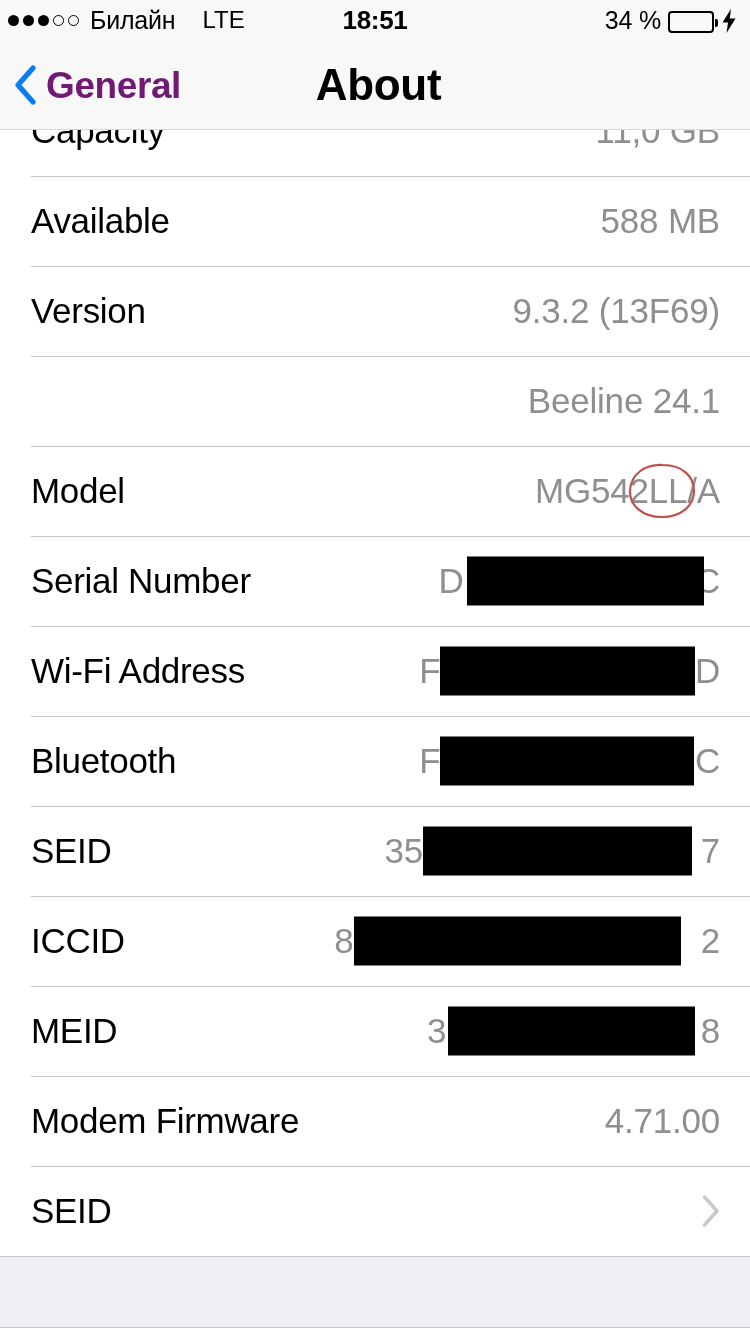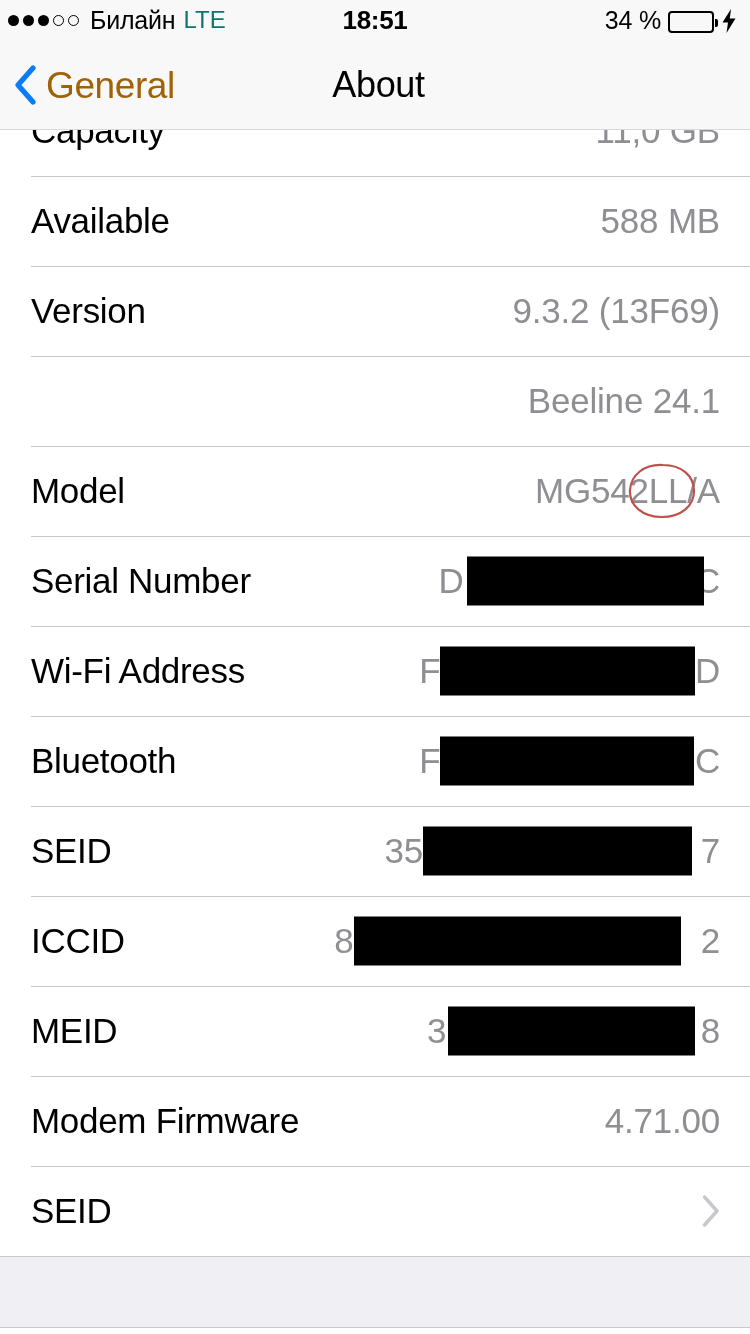--- a/index.html
+++ b/index.html
@@ -55,22 +55,22 @@
     border: 1.6px solid #000;
   }
   .carrier-name {
     font-size: 25px;
     color: #000;
     letter-spacing: -0.2px;
     line-height: 1;
   }
   .radio-type {
     font-size: 24px;
-    color: #0f766e;
-    margin-left: 8px;
+    color: #000000;
+    margin-left: 27px;
     line-height: 1;
   }
   .status-center {
     position: absolute;
     left: 0; right: 0;
     text-align: center;
     font-size: 26px;
     font-weight: bold;
     color: #000;
     letter-spacing: -0.3px;
@@ -139,34 +139,35 @@
     cursor: pointer;
     padding-right: 10px;
   }
   .back-chevron {
     width: 22px;
     height: 40px;
     display: block;
   }
   .back-label {
     font-size: 37px;
-    color: #a16207;
+    color: #701a75;
     letter-spacing: -0.4px;
     line-height: 1;
+    font-weight: bold;
   }
   .nav-title {
     position: absolute;
     left: 7px; right: 0;
     top: 0;
     height: 90px;
     display: flex;
     align-items: center;
     justify-content: center;
-    font-size: 36px;
-    font-weight: normal;
+    font-size: 44px;
+    font-weight: bold;
     color: #000;
     letter-spacing: -0.3px;
     pointer-events: none;
   }
 
   
   .list-viewport {
     position: absolute;
     top: 0; left: 0;
     width: 750px;

